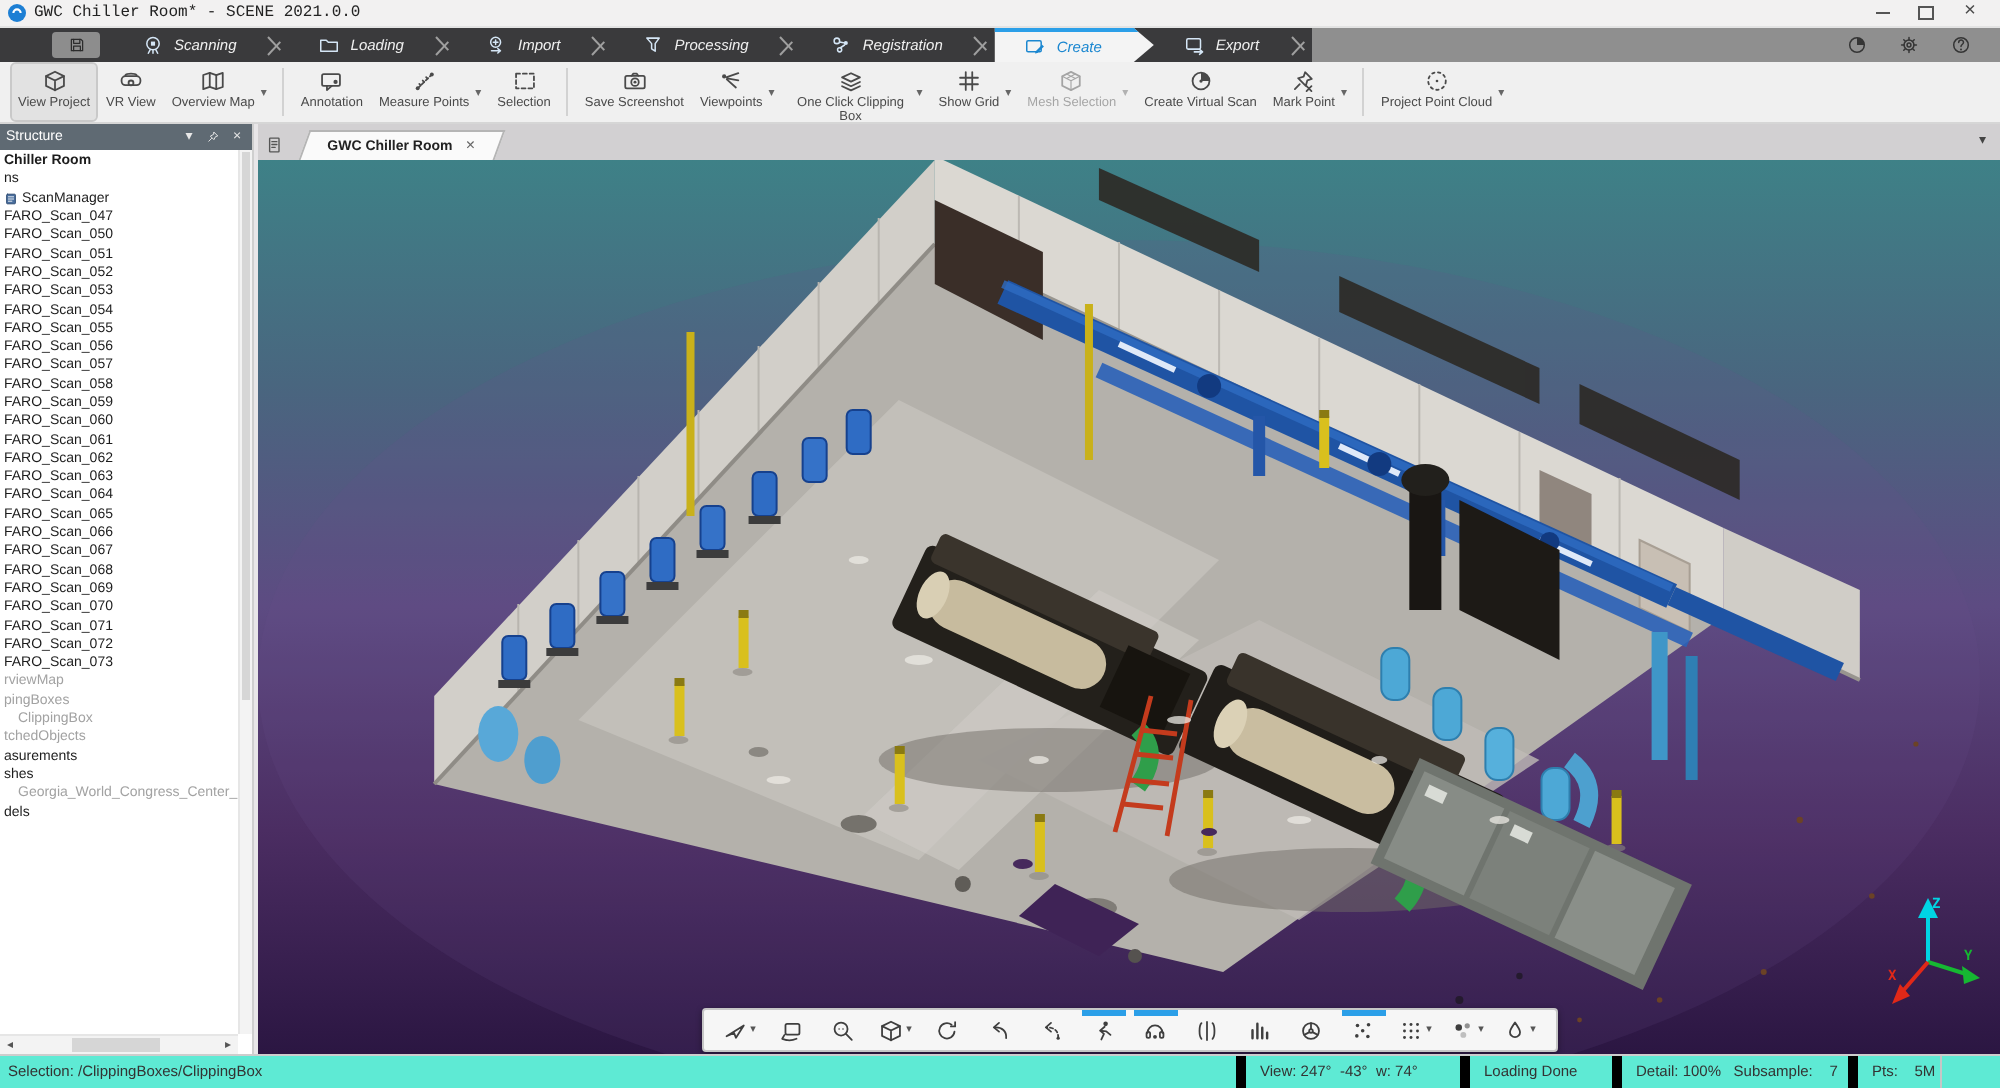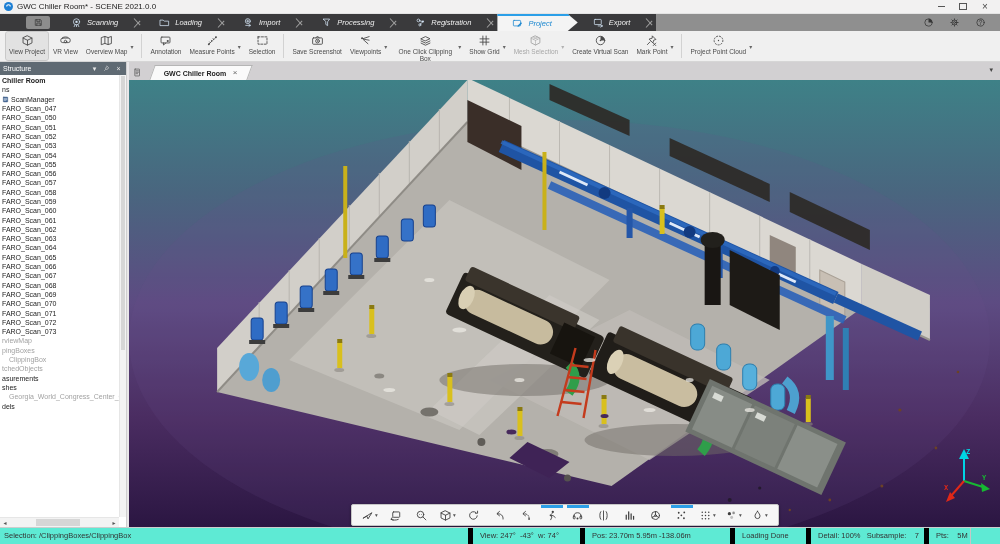--- a/index.html
+++ b/index.html
@@ -1,21 +1,21 @@
 <!DOCTYPE html>
 <html><head>
 <meta charset="utf-8">
 <style>
   html,body{margin:0;padding:0;background:#888;}
   .app{width:1000px;height:544px;position:relative;overflow:hidden;background:#fff;
        font-family:"Liberation Sans","DejaVu Sans",sans-serif;-webkit-font-smoothing:antialiased;}
   .app *{box-sizing:border-box;}
 
   
-  .titlebar{height:14px;background:#f2f1f1;display:flex;align-items:center;padding:0 4px;gap:4px;border-bottom:1px solid #e3e3e3;}
+  .titlebar{height:14px;background:#f2f1f1;display:flex;align-items:center;padding:0 4px;gap:4px;border-bottom:1px solid #e3e3e3;font-family:Liberation Mono, monospace;}
   .appicon svg{width:9px;height:9px;display:block;}
   .wintitle{font-size:8px;color:#222;line-height:12px;}
   .wincontrols{margin-left:auto;display:flex;}
   .wc{width:22px;height:13px;display:flex;align-items:center;justify-content:center;color:#4a4a4a;}
   .wc-min::before{content:"";width:7px;height:1px;background:#555;}
   .wc-max::before{content:"";width:6px;height:5px;border:1px solid #555;}
   .wc-close{font-size:10px;line-height:1;}
 
   
   .ribbonbar{height:17px;background:#3a3a3c;display:flex;align-items:stretch;}
@@ -180,21 +180,21 @@
           <span class="rtlabel">Registration</span>
         </div>
         <div class="chev"></div>
         <div class="rtab active">
           <span class="rticon">
             <svg viewBox="0 0 16 16" fill="none" stroke="currentColor" stroke-width="1.1" stroke-linecap="round" stroke-linejoin="round">
               <rect x="2" y="3.5" width="10.5" height="8" rx="1"></rect>
               <path d="M8.5 11 13.2 6.3l1.3 1.3L9.8 12.3l-1.8.5z" fill="currentColor" stroke="none"></path>
             </svg>
           </span>
-          <span class="rtlabel">Project</span>
+          <span class="rtlabel">Create</span>
         </div>
         <div class="rtab">
           <span class="rticon">
             <svg viewBox="0 0 16 16" fill="none" stroke="currentColor" stroke-width="1.1" stroke-linecap="round" stroke-linejoin="round">
               <rect x="2" y="3.5" width="10" height="7.5" rx="1"></rect>
               <path d="M7.5 13h6M13.5 13l-2.2-1.8M13.5 13l-2.2 1.8"></path>
             </svg>
           </span>
           <span class="rtlabel">Export</span>
         </div>
@@ -899,19 +899,18 @@
           <text x="44" y="35" fill="#16b832">Y</text>
           <text x="6" y="45" fill="#e02818">X</text>
         </svg>
       </div>
     </div>
   </div>
 
   <div class="statusbar" id="status-bar">
     <span class="ssel">Selection: /ClippingBoxes/ClippingBox</span>
   <span class="sseg" style="width: 112px;">View: 247°  -43°  w: 74°</span>
-      <span class="sseg" style="width: 150px;">Pos: 23.70m 5.95m -138.06m</span>
       <span class="sseg" style="width: 76px;">Loading Done</span>
       <span class="sseg" style="width: 118px;">Detail: 100%   Subsample:    7</span>
       <span class="sseg" style="width: 46px;">Pts:    5M</span>
       <span class="send"></span>
     </div>
 </div>
 
 </body></html>

